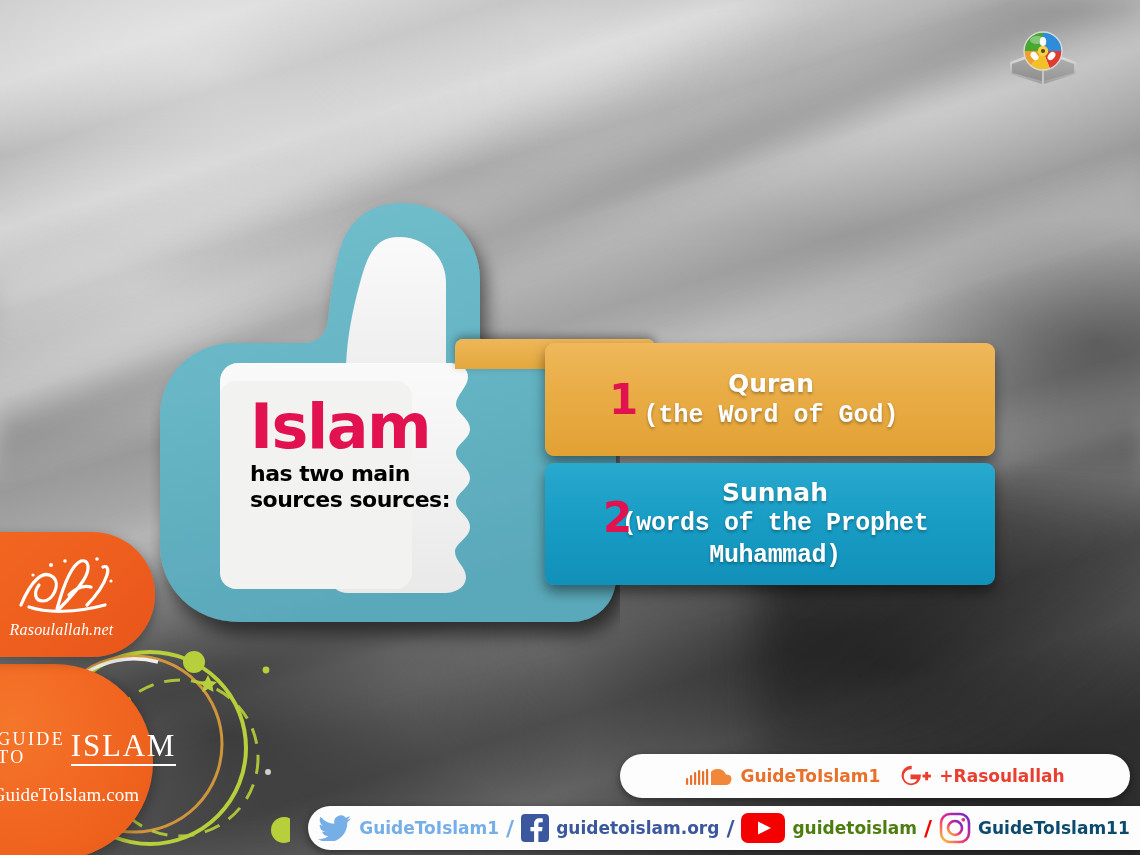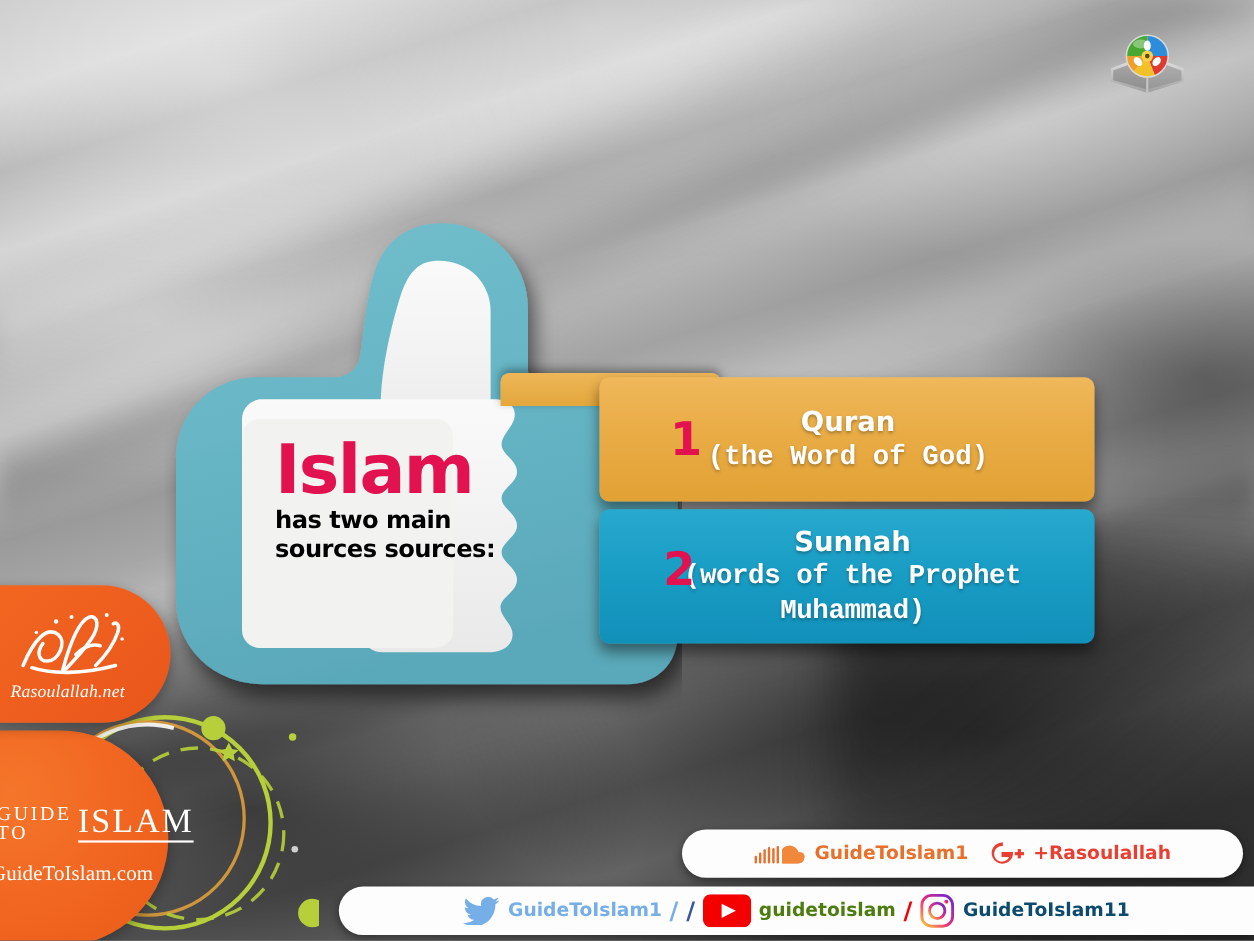--- a/index.html
+++ b/index.html
@@ -395,20 +395,27 @@
 <div id="social-bar-bottom">
 
   <div class="soc">
     <svg width="34" height="26" viewBox="0 0 34 26">
       <path d="M33 3.6 c-1.2 .55 -2.5 .92 -3.85 1.08 A6.7 6.7 0 0 0 32.1 1 a13.4 13.4 0 0 1 -4.25 1.63 A6.7 6.7 0 0 0 16.4 8.73 A19 19 0 0 1 2.6 1.73 a6.7 6.7 0 0 0 2.07 8.94 A6.6 6.6 0 0 1 1.64 9.83 v.08 a6.7 6.7 0 0 0 5.37 6.57 a6.7 6.7 0 0 1 -3.02 .11 a6.7 6.7 0 0 0 6.25 4.65 A13.4 13.4 0 0 1 0 24 a19 19 0 0 0 10.27 3.01 c12.32 0 19.06 -10.2 19.06 -19.05 v-.87 A13.6 13.6 0 0 0 33 3.6 z" fill="#76AEE8"></path>
     </svg>
     <span class="soc-label" style="color:#76AEE8">GuideToIslam1</span>
   </div>
   <span class="sep" style="color:#76AEE8">/</span>
 
+  <div class="soc">
+    <svg width="28" height="28" viewBox="0 0 28 28">
+      <rect x="0" y="0" width="28" height="28" rx="4" fill="#3B579D"></rect>
+      <path d="M17.4 28 V17.2 h3.6 l.54 -4.2 h-4.14 v-2.68 c0 -1.22 .34 -2.05 2.08 -2.05 h2.22 V4.52 c-.38 -.05 -1.7 -.16 -3.23 -.16 -3.2 0 -5.39 1.95 -5.39 5.54 v3.1 H9.46 v4.2 h3.62 V28 z" fill="#ffffff"></path>
+    </svg>
+    <span class="soc-label" style="color:#3B579D">guidetoislam.org</span>
+  </div>
   <span class="sep" style="color:#3B579D">/</span>
 
   <div class="soc">
     <svg width="44" height="30" viewBox="0 0 44 30">
       <rect x="0" y="0" width="44" height="30" rx="7" fill="#F50000"></rect>
       <path d="M17 8.5 L30 15 L17 21.5 Z" fill="#ffffff"></path>
     </svg>
     <span class="soc-label" style="color:#4d7c0f">guidetoislam</span>
   </div>
   <span class="sep" style="color:#F50000">/</span>

